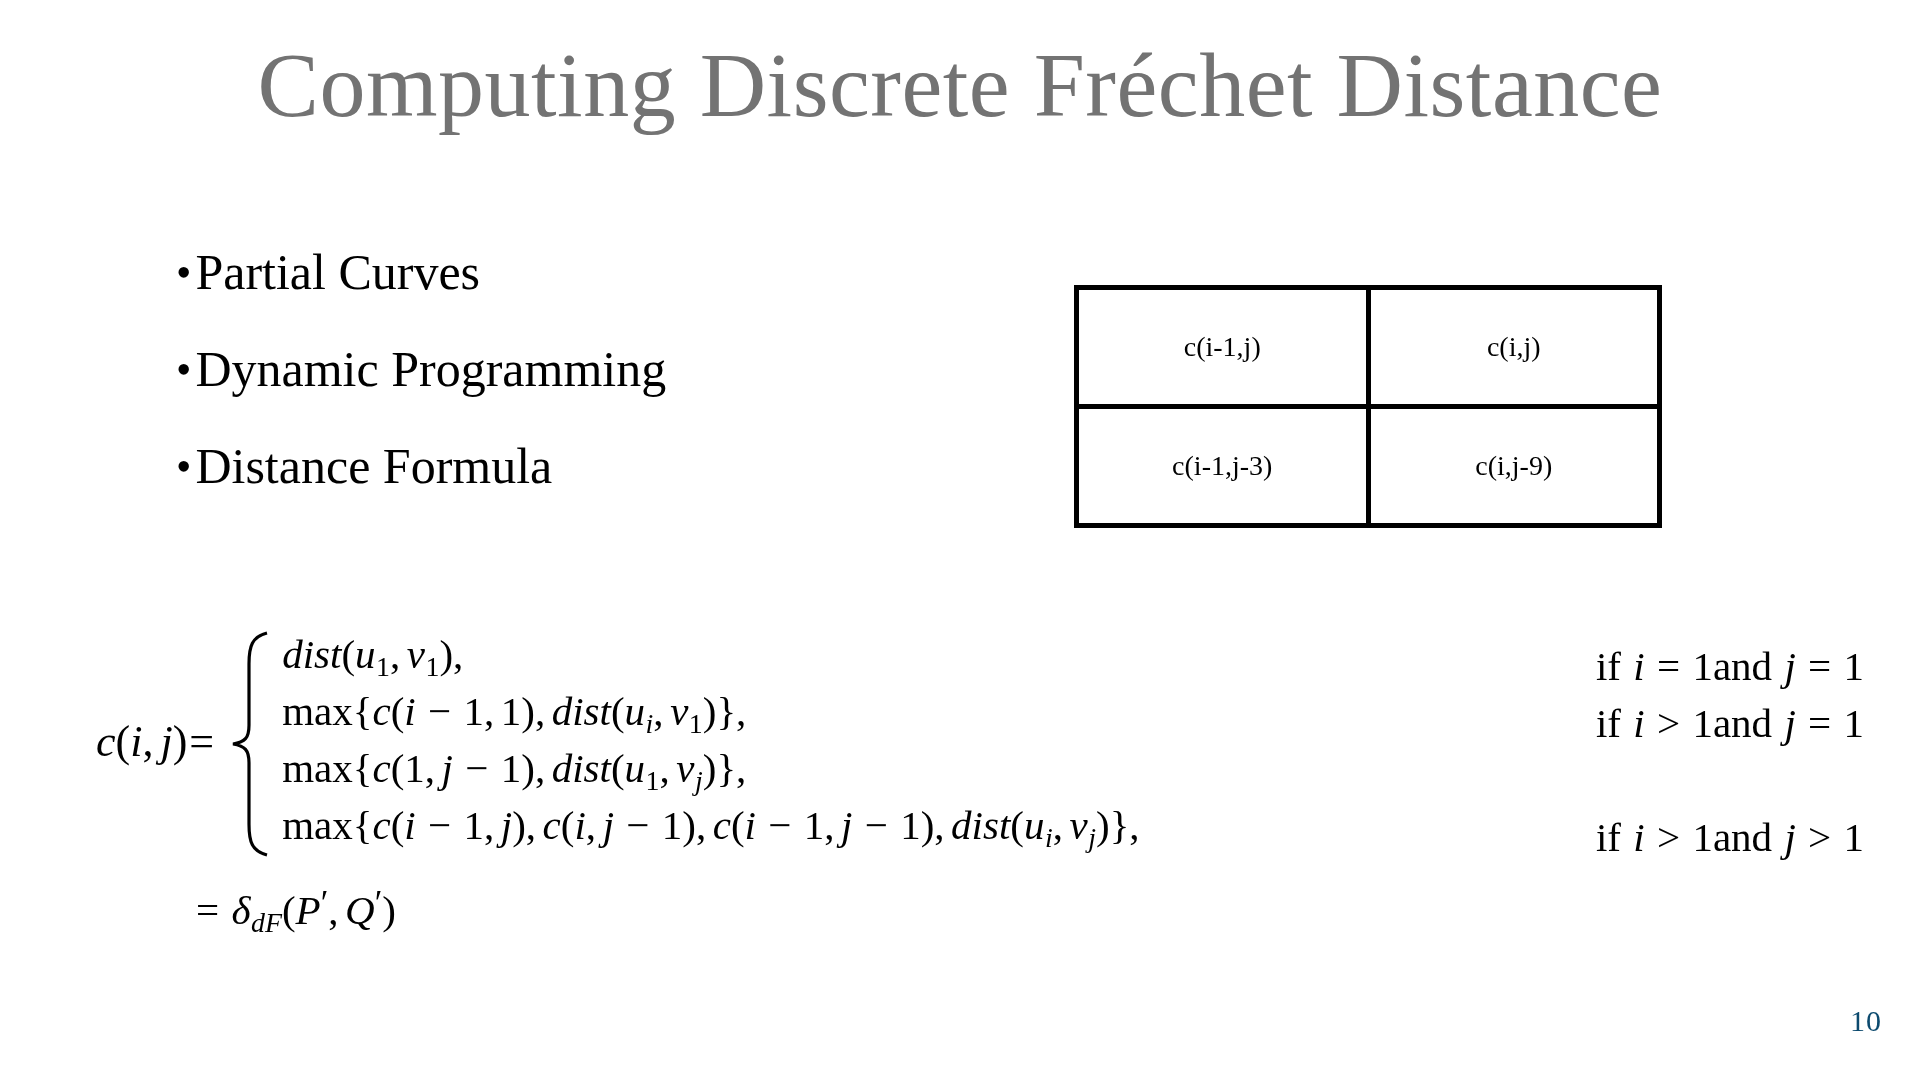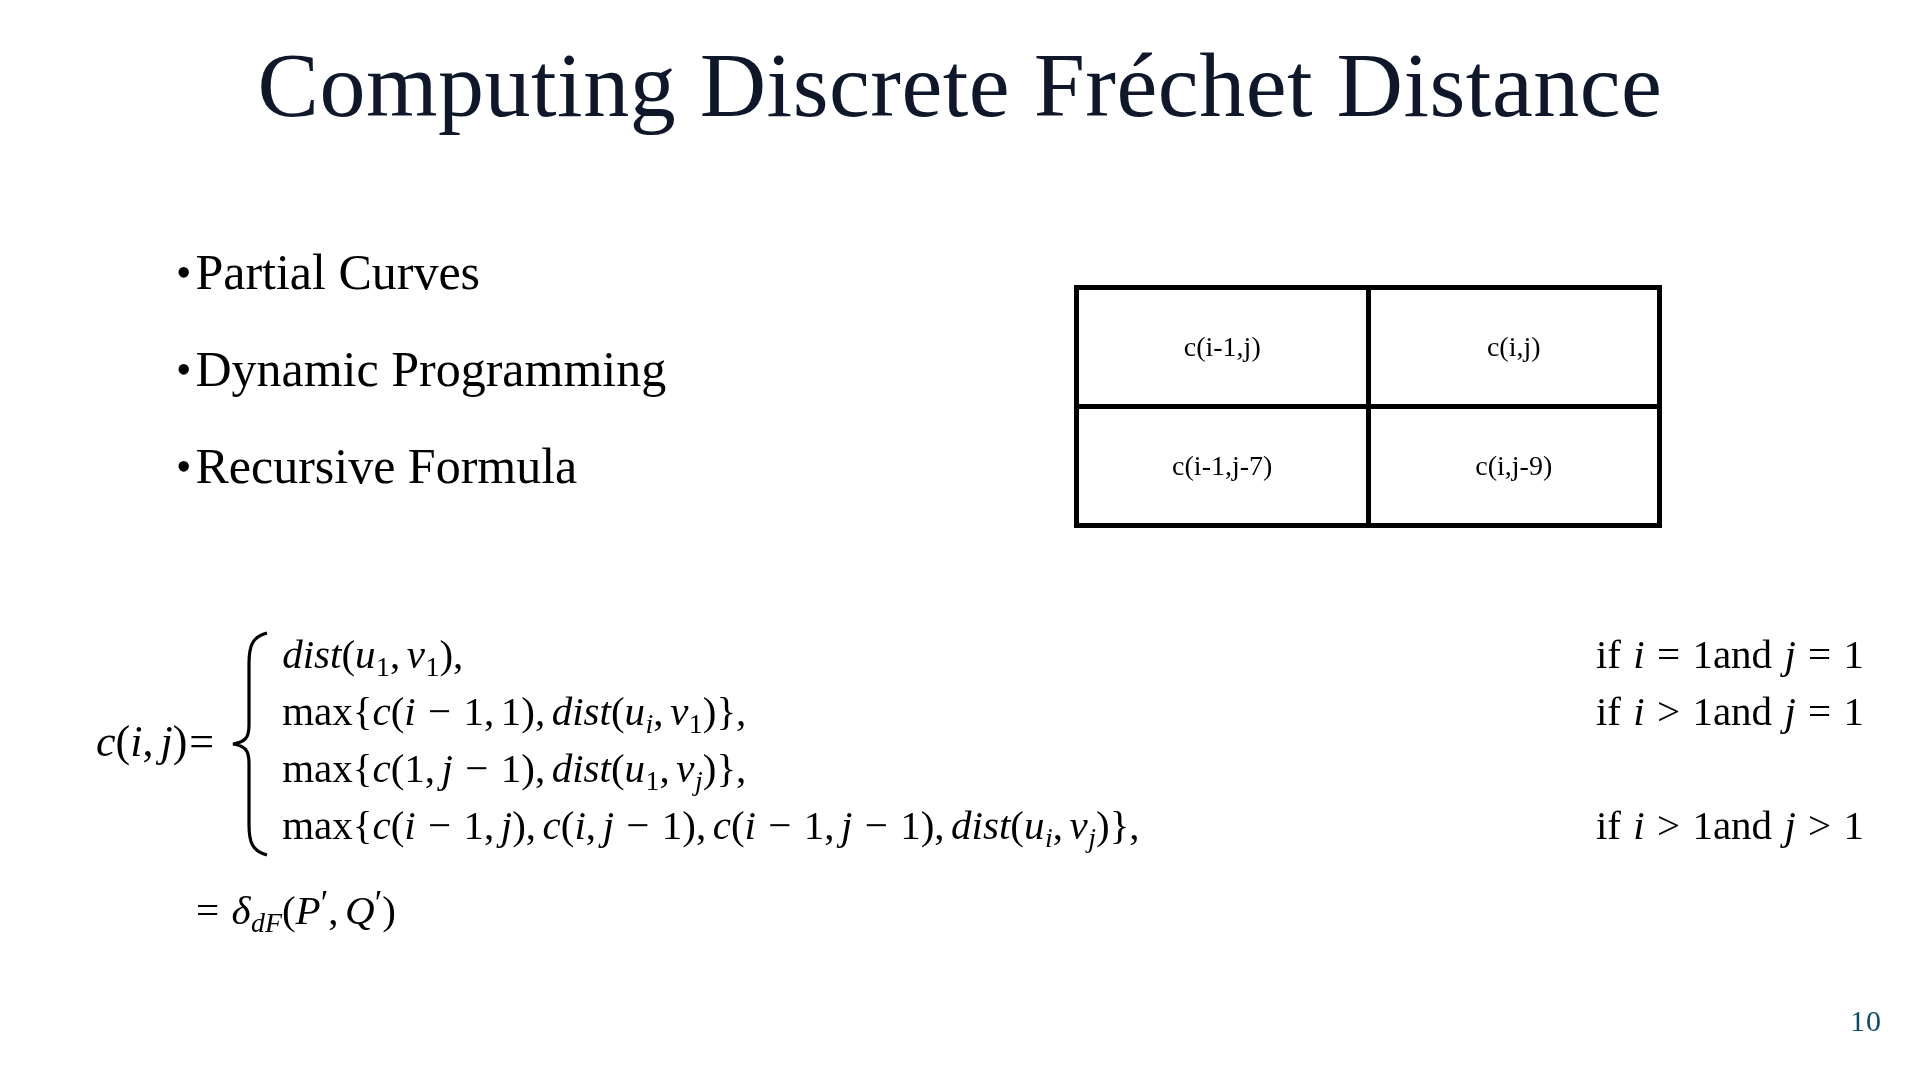--- a/index.html
+++ b/index.html
@@ -27,21 +27,21 @@
   .slide-title {
     position: absolute;
     left: 0;
     right: 0;
     top: 36px;
     text-align: center;
     font-family: "Liberation Serif", "DejaVu Serif", serif;
     font-size: 92px;
     line-height: 1.08;
     font-weight: 400;
-    color: #0f172a;
+    color: #737373;
     letter-spacing: 0.5px;
     white-space: nowrap;
   }
 
   
   .bullet-list {
     position: absolute;
     left: 176px;
     top: 247px;
     width: 780px;
@@ -138,20 +138,21 @@
   .case-expr {
     flex: 0 0 auto;
     font-size: 41px;
     padding-left: 12px;
   }
   .case-cond {
     flex: 1 1 auto;
     text-align: right;
     font-size: 41px;
     padding-right: 22px;
+    margin-top: 12px;
   }
 
   .final-line {
     font-size: 41px;
     padding-left: 100px;
     padding-top: 26px;
     white-space: nowrap;
   }
 
   
@@ -204,33 +205,33 @@
       <span class="bullet-text">Partial Curves</span>
     </div>
 
     <div class="bullet-item">
       <span class="bullet-mark">•</span>
       <span class="bullet-text">Dynamic Programming</span>
     </div>
 
     <div class="bullet-item">
       <span class="bullet-mark">•</span>
-      <span class="bullet-text">Recursive Formula</span>
+      <span class="bullet-text">Distance Formula</span>
     </div>
 
   </div>
 
   <table class="dp-table">
     <tbody>
       <tr>
         <td>c(i-1,j)</td>
         <td>c(i,j)</td>
       </tr>
       <tr>
-        <td>c(i-1,j-7)</td>
+        <td>c(i-1,j-3)</td>
         <td>c(i,j-9)</td>
       </tr>
     </tbody>
   </table>
 
   <div class="math-block">
 
     <div class="cases-row">
 
       <div class="cases-lhs">

